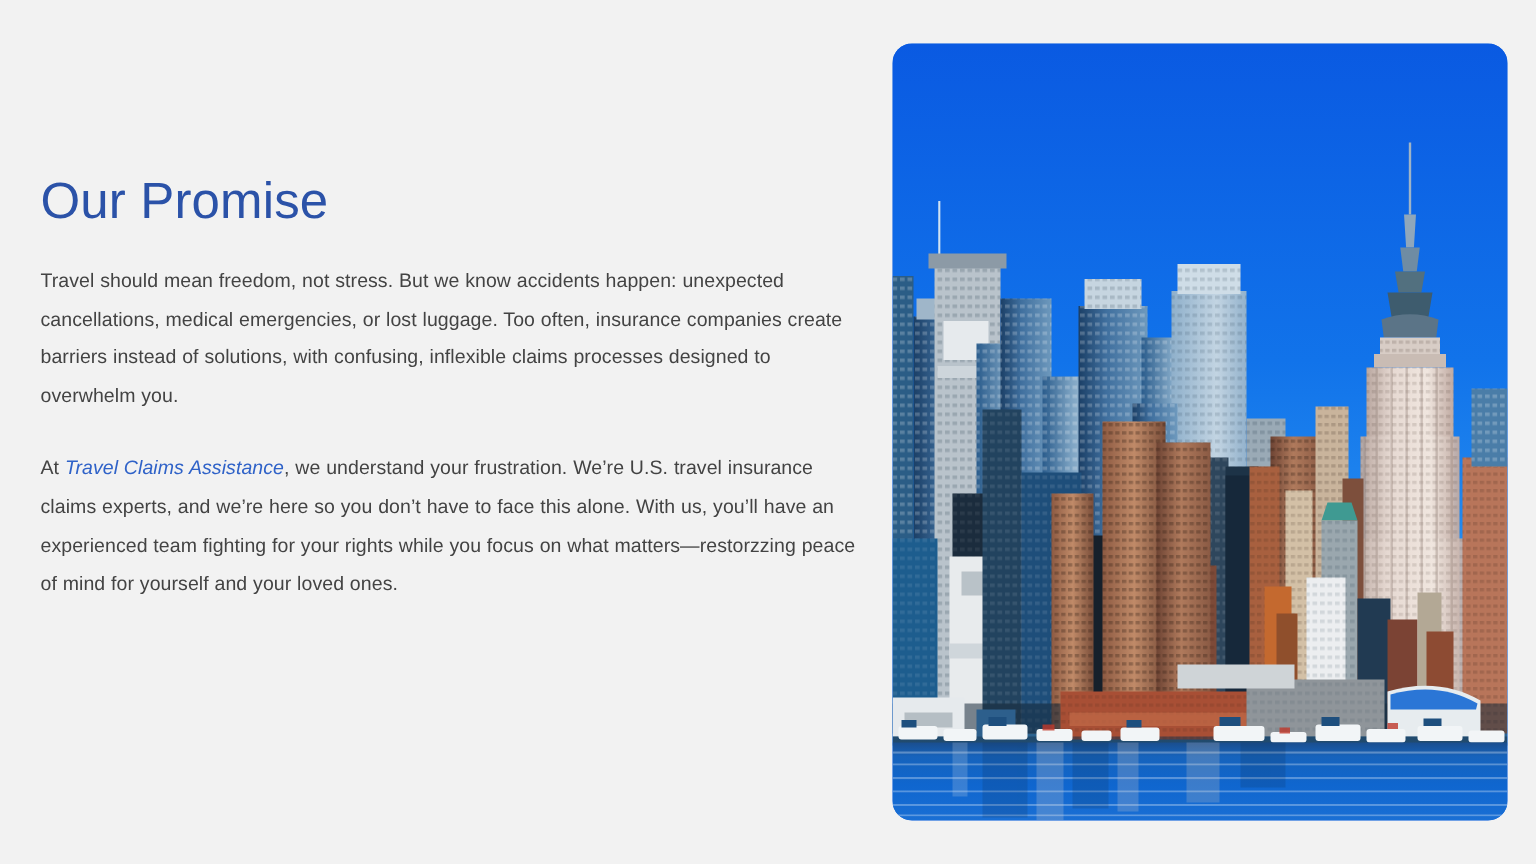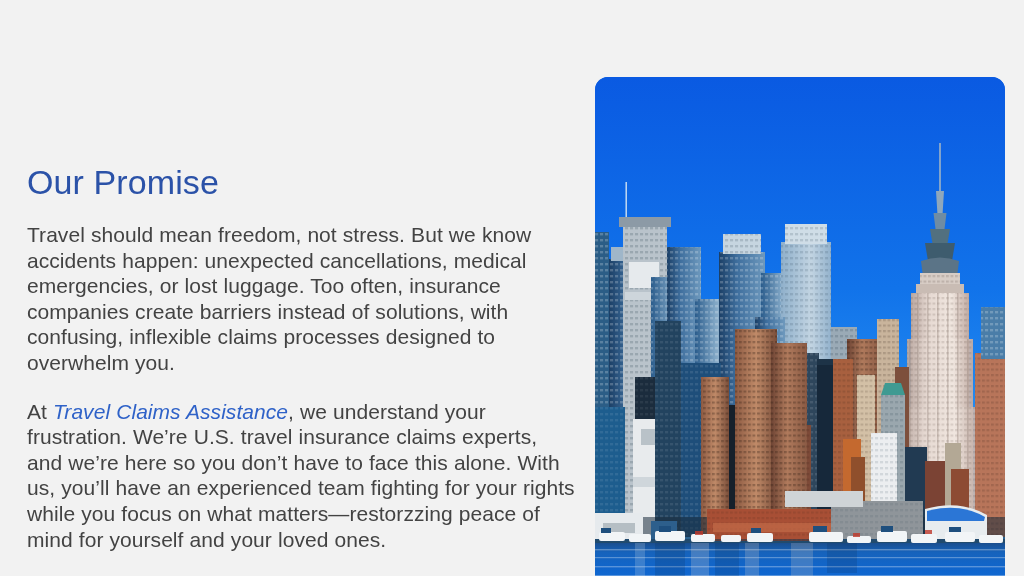--- a/index.html
+++ b/index.html
@@ -13,40 +13,39 @@
     overflow: hidden;
     background: #f2f2f2;
     font-family: "Liberation Sans", sans-serif;
     -webkit-font-smoothing: antialiased;
   }
   .slide {
     position: relative;
     width: 1024px;
     height: 417px;
     background: #f2f2f2;
-    margin-top: 48px;
   }
 
   
   .content {
     position: absolute;
     left: 27px;
     top: 112px;
     width: 548px;
   }
   .slide-title {
     font-size: 34px;
     line-height: 44px;
     font-weight: 400;
     color: #2b52a8;
     letter-spacing: 0.1px;
     margin: 0 0 18px 0;
   }
   .body-copy {
-    font-size: 21px;
+    font-size: 13px;
     line-height: 25.6px;
     color: #434343;
     margin: 0;
     letter-spacing: 0.05px;
     word-spacing: 0.2px;
   }
   .para-gap {
     height: 23px;
   }
   .brand-link {

